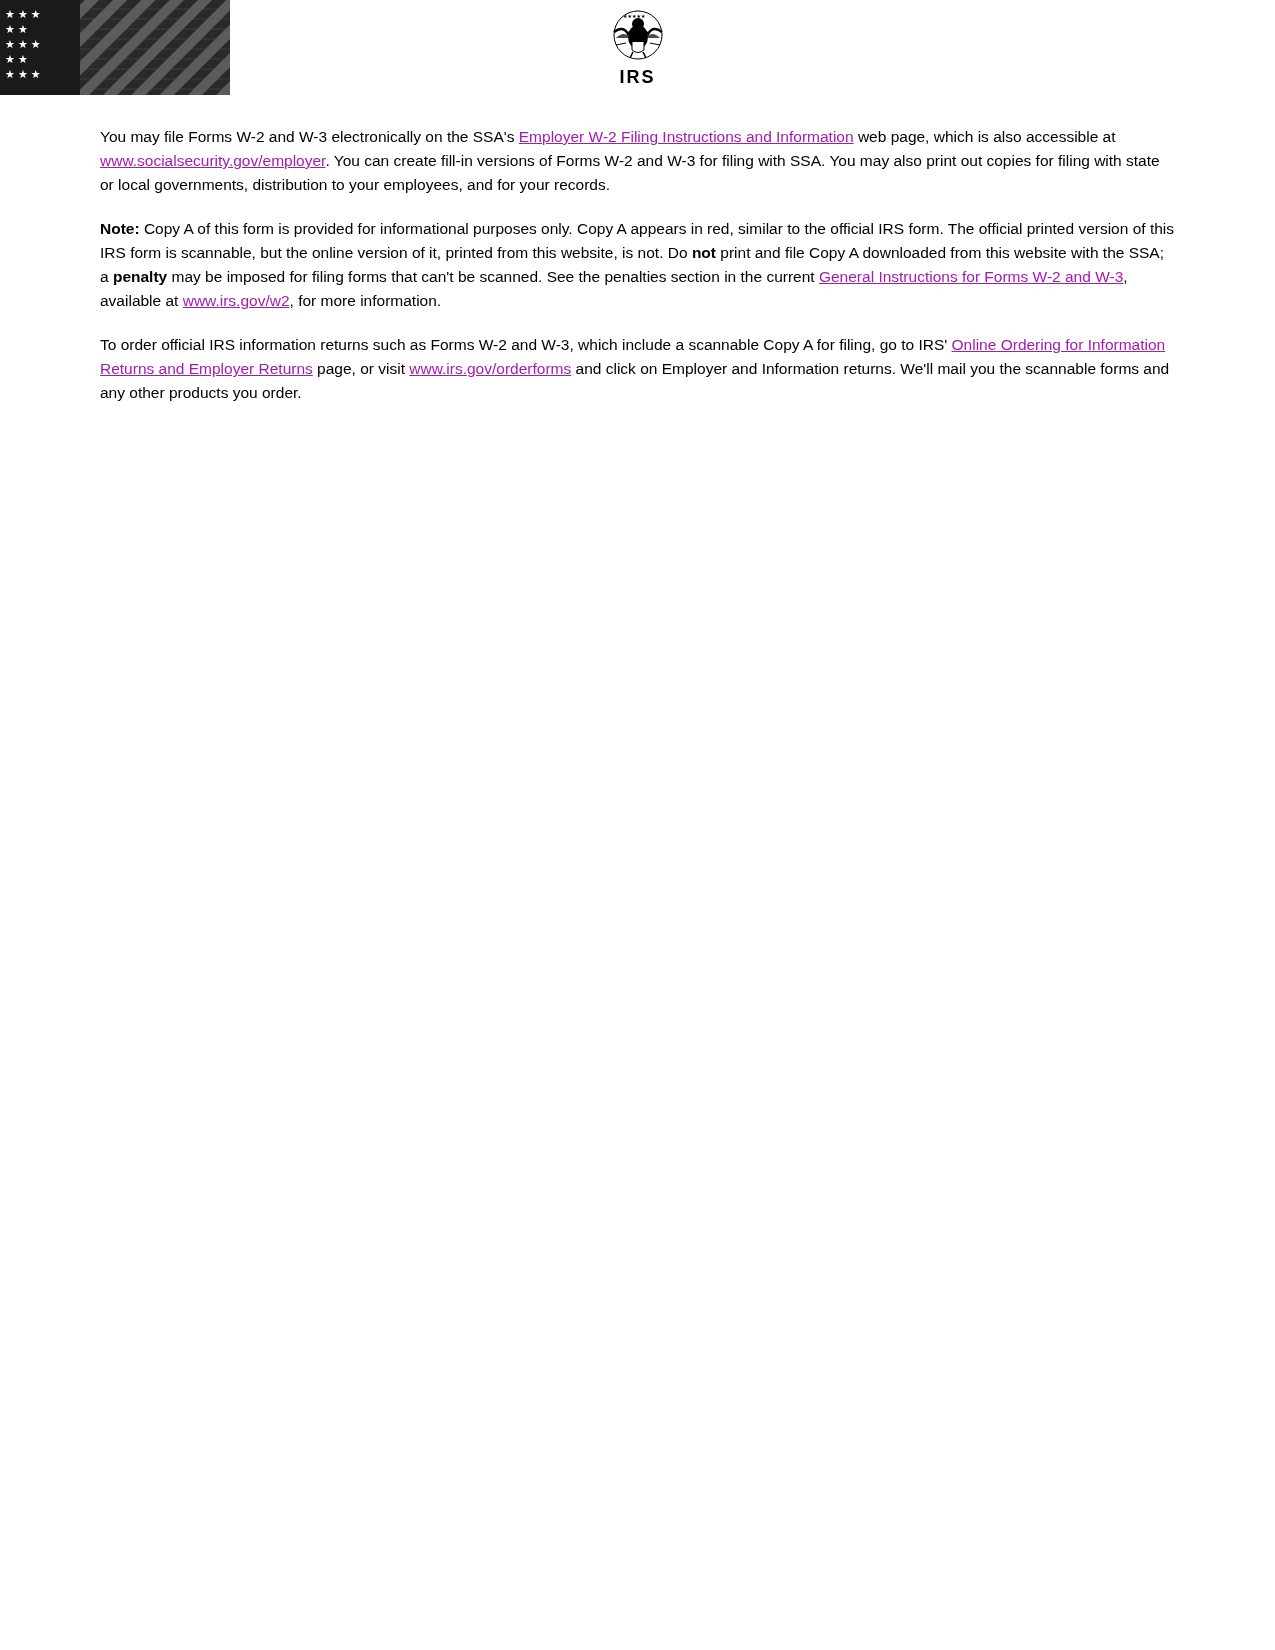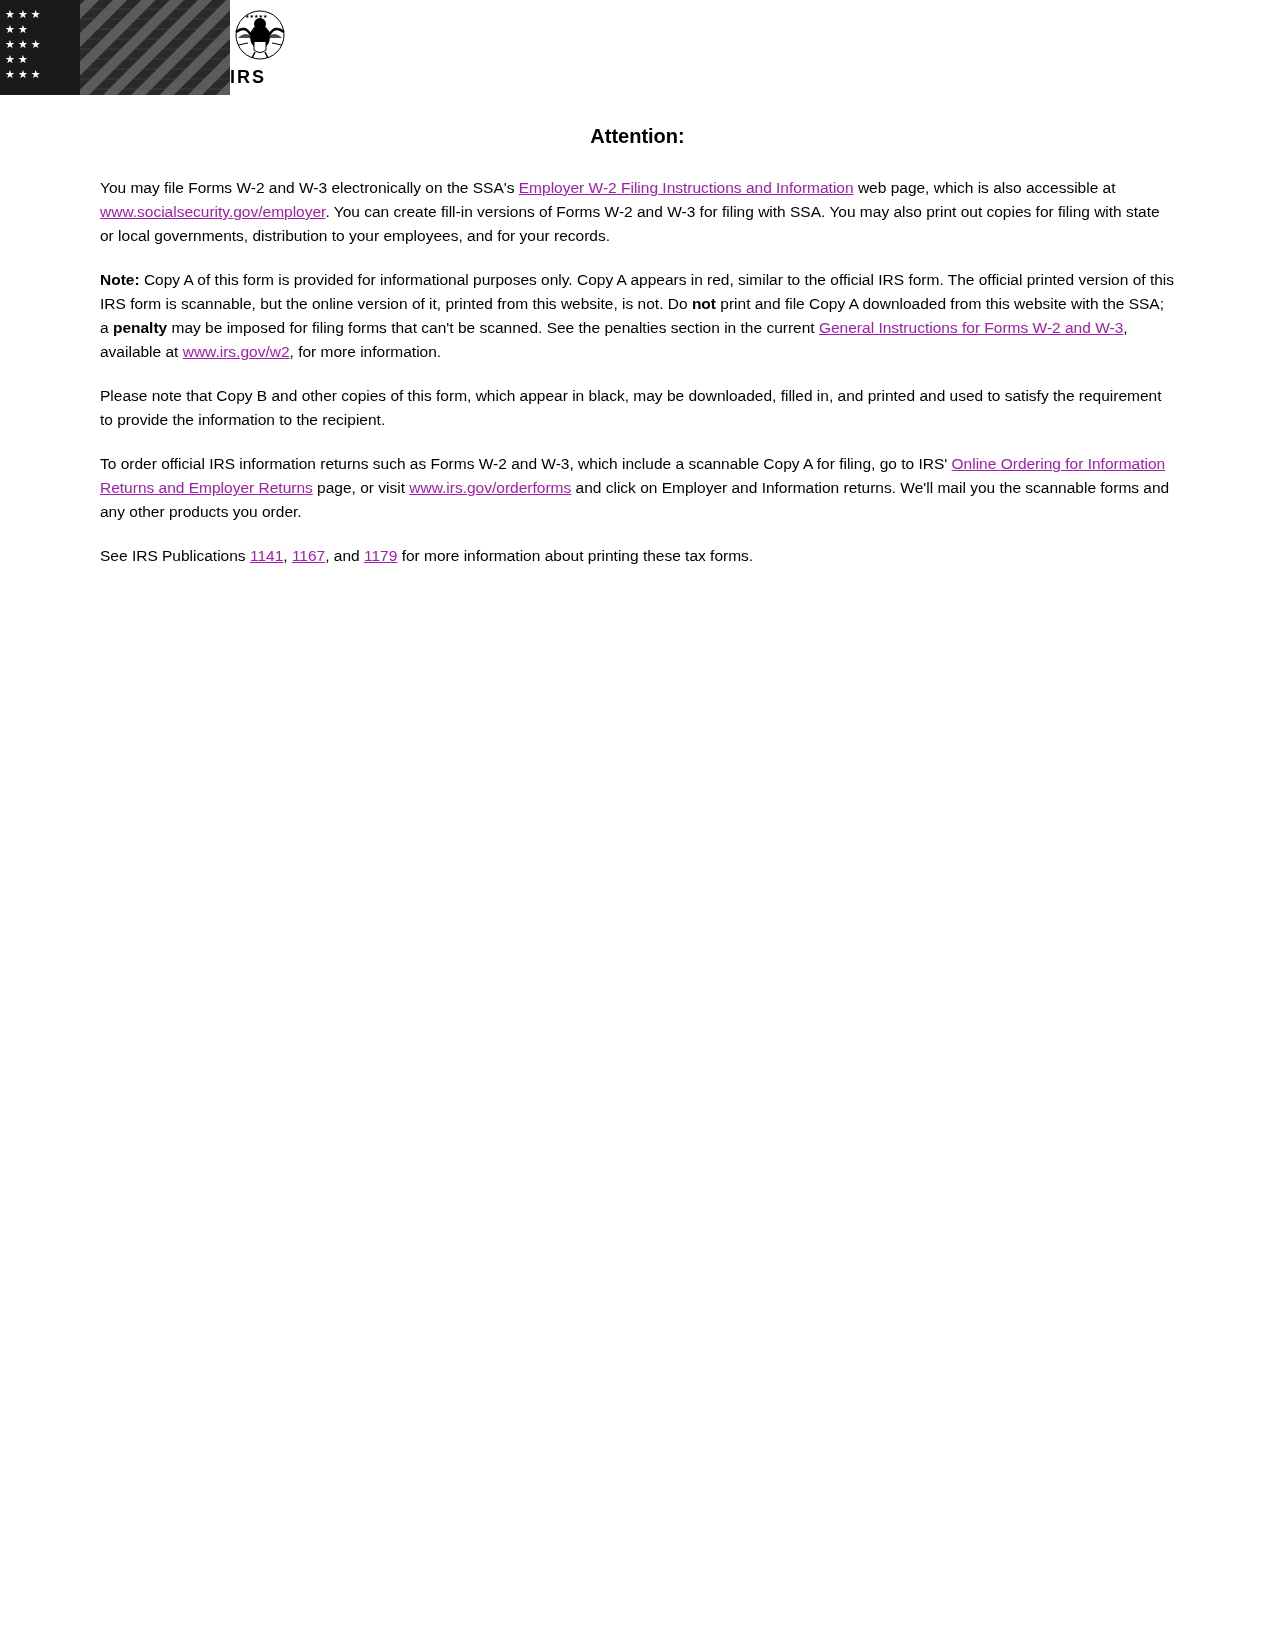--- a/index.html
+++ b/index.html
@@ -44,21 +44,21 @@
     .flag-canvas {
       width: 230px;
       height: 95px;
     }
 
     
     .logo-area {
       flex: 1;
       display: flex;
       flex-direction: column;
-      align-items: flex-start;
+      align-items: center;
       justify-content: center;
       padding-top: 10px;
     }
 
     .irs-emblem {
       width: 60px;
       height: 55px;
       margin-bottom: 2px;
     }
 
@@ -181,34 +181,29 @@
         <line x1="52" y1="35" x2="42" y2="33" stroke="#000" stroke-width="1"></line>
       </svg>
       <div class="irs-text">IRS</div>
     </div>
 
     <div class="header-right"></div>
   </div>
 
   <div class="content">
 
-    <div class="attention-title">Attention:</div>
 
     <p class="paragraph">
       <span>You may file Forms W-2 and W-3 electronically on the SSA's </span><a class="link" href="#">Employer W-2 Filing Instructions and Information</a><span> web page, which is also accessible at </span><a class="link" href="#">www.socialsecurity.gov/employer</a><span>. You can create fill-in versions of Forms W-2 and W-3 for filing with SSA. You may also print out copies for filing with state or local governments, distribution to your employees, and for your records.</span>
     </p>
 
     <p class="paragraph">
       <span class="note-bold">Note:</span><span> Copy A of this form is provided for informational purposes only. Copy A appears in red, similar to the official IRS form. The official printed version of this IRS form is scannable, but the online version of it, printed from this website, is not. Do </span><span class="bold">not</span><span> print and file Copy A downloaded from this website with the SSA; a </span><span class="bold">penalty</span><span> may be imposed for filing forms that can't be scanned. See the penalties section in the current </span><a class="link" href="#">General Instructions for Forms W-2 and W-3</a><span>, available at </span><a class="link" href="#">www.irs.gov/w2</a><span>, for more information.</span>
     </p>
 
-    <p class="paragraph">Please note that Copy B and other copies of this form, which appear in black, may be downloaded, filled in, and printed and used to satisfy the requirement to provide the information to the recipient.</p>
 
     <p class="paragraph">
       <span>To order official IRS information returns such as Forms W-2 and W-3, which include a scannable Copy A for filing, go to IRS' </span><a class="link" href="#">Online Ordering for Information Returns and Employer Returns</a><span> page, or visit </span><a class="link" href="#">www.irs.gov/orderforms</a><span> and click on Employer and Information returns. We'll mail you the scannable forms and any other products you order.</span>
     </p>
 
-    <p class="paragraph">
-      <span>See IRS Publications </span><a class="link" href="#">1141</a><span>, </span><a class="link" href="#">1167</a><span>, and </span><a class="link" href="#">1179</a><span> for more information about printing these tax forms.</span>
-    </p>
 
   </div>
 </div>
 
 </body></html>

